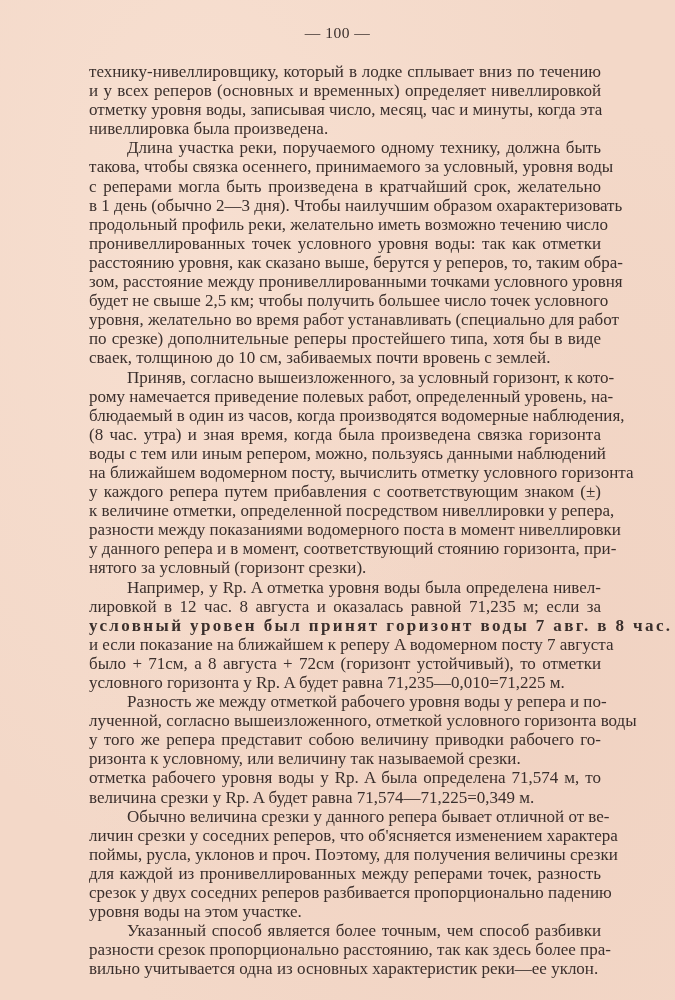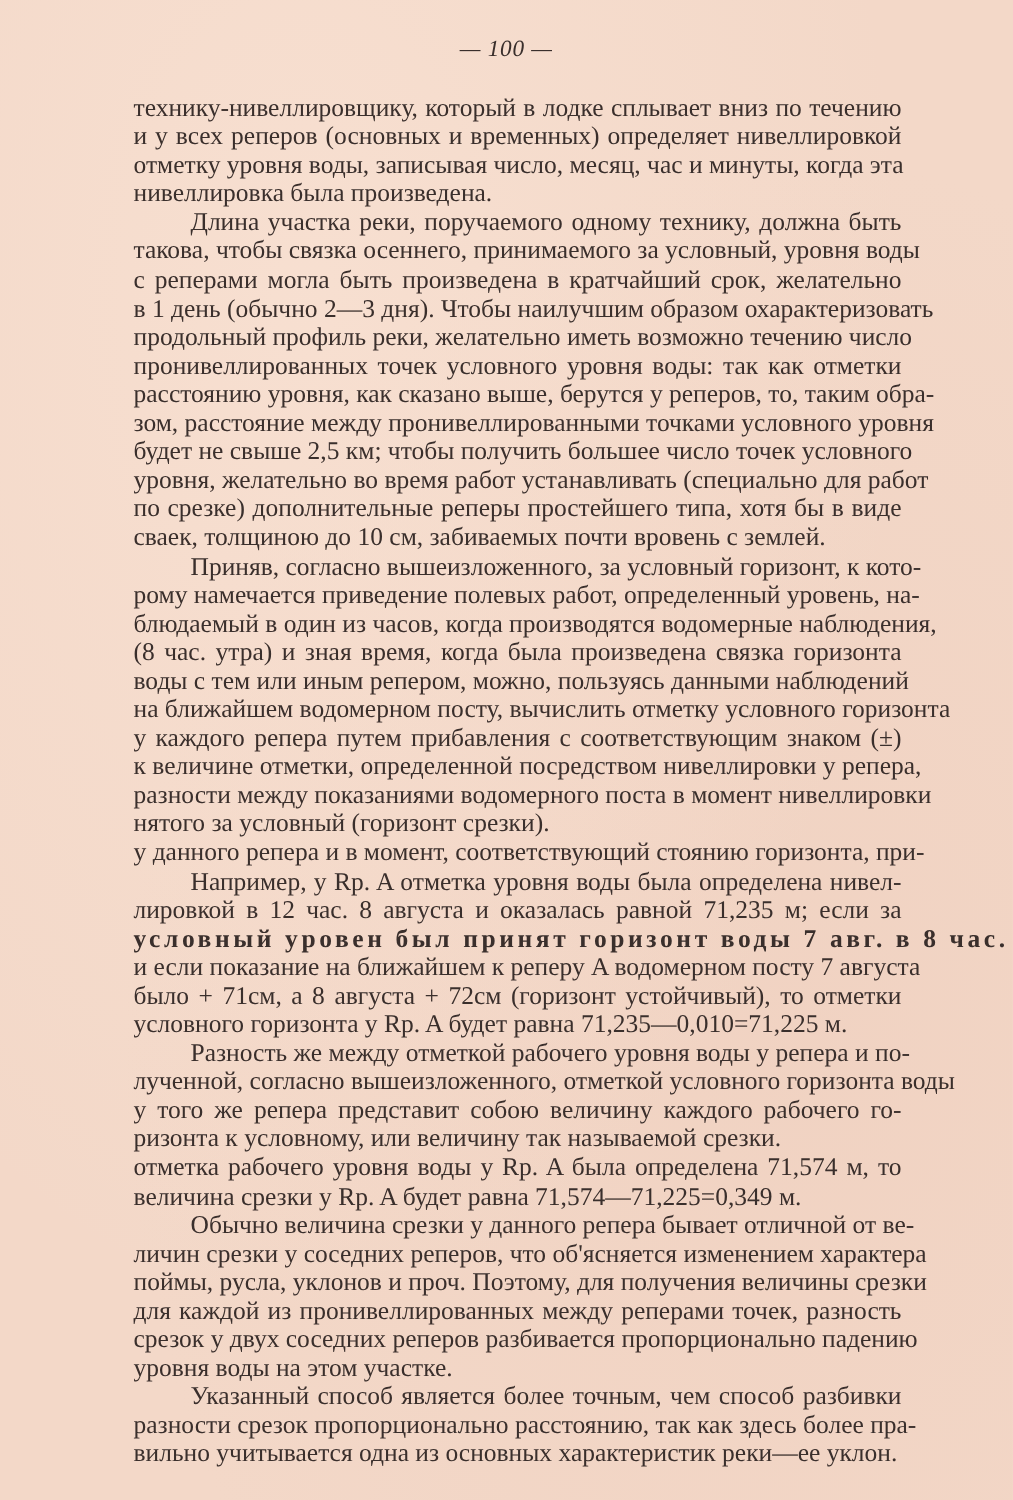--- a/index.html
+++ b/index.html
@@ -25,21 +25,20 @@
         #f3d8c8;
     }
     .page-number {
       position: absolute;
       top: 24px;
       left: 0;
       width: 675px;
       text-align: center;
       font-size: 15.5px;
       letter-spacing: 0.5px;
-      font-style: italic;
     }
     .text-block {
       position: absolute;
       left: 89px;
       top: 62px;
       width: 512px;
       font-size: 17px;
       line-height: 19.1px;
     }
     .line {
@@ -94,37 +93,37 @@
     <div>
       <span class="line indent">Приняв, согласно вышеизложенного, за условный горизонт, к кото-</span>
       <span class="line">рому намечается приведение полевых работ, определенный уровень, на-</span>
       <span class="line">блюдаемый в один из часов, когда производятся водомерные наблюдения,</span>
       <span class="line">(8 час. утра) и зная время, когда была произведена связка горизонта</span>
       <span class="line">воды с тем или иным репером, можно, пользуясь данными наблюдений</span>
       <span class="line">на ближайшем водомерном посту, вычислить отметку условного горизонта</span>
       <span class="line">у каждого репера путем прибавления с соответствующим знаком (±)</span>
       <span class="line">к величине отметки, определенной посредством нивеллировки у репера,</span>
       <span class="line">разности между показаниями водомерного поста в момент нивеллировки</span>
+      <span class="line">у данного репера и в момент, соответствующий стоянию горизонта, при-</span>
       <span class="line last">нятого за условный (горизонт срезки).</span>
-      <span class="line">у данного репера и в момент, соответствующий стоянию горизонта, при-</span>
     </div>
 
     <div>
       <span class="line indent">Например, у Rp. A отметка уровня воды была определена нивел-</span>
       <span class="line">лировкой в 12 час. 8 августа и оказалась равной 71,235 м; если за</span>
       <span class="line spaced" style="letter-spacing:2.4px">условный уровен был принят горизонт воды 7 авг. в 8 час.</span>
       <span class="line">и если показание на ближайшем к реперу A водомерном посту 7 августа</span>
       <span class="line">было + 71см, а 8 августа + 72см (горизонт устойчивый), то отметки</span>
       <span class="line last">условного горизонта у Rp. A будет равна 71,235—0,010=71,225 м.</span>
     </div>
 
     <div>
       <span class="line indent">Разность же между отметкой рабочего уровня воды у репера и по-</span>
       <span class="line">лученной, согласно вышеизложенного, отметкой условного горизонта воды</span>
-      <span class="line">у того же репера представит собою величину каждого рабочего го-</span>
+      <span class="line">у того же репера представит собою величину приводки рабочего го-</span>
       <span class="line last">ризонта к условному, или величину так называемой срезки.</span>
     </div>
 
     <div>
       <span class="line">отметка рабочего уровня воды у Rp. A была определена 71,574 м, то</span>
       <span class="line last">величина срезки у Rp. A будет равна 71,574—71,225=0,349 м.</span>
     </div>
 
     <div>
       <span class="line indent">Обычно величина срезки у данного репера бывает отличной от ве-</span>

